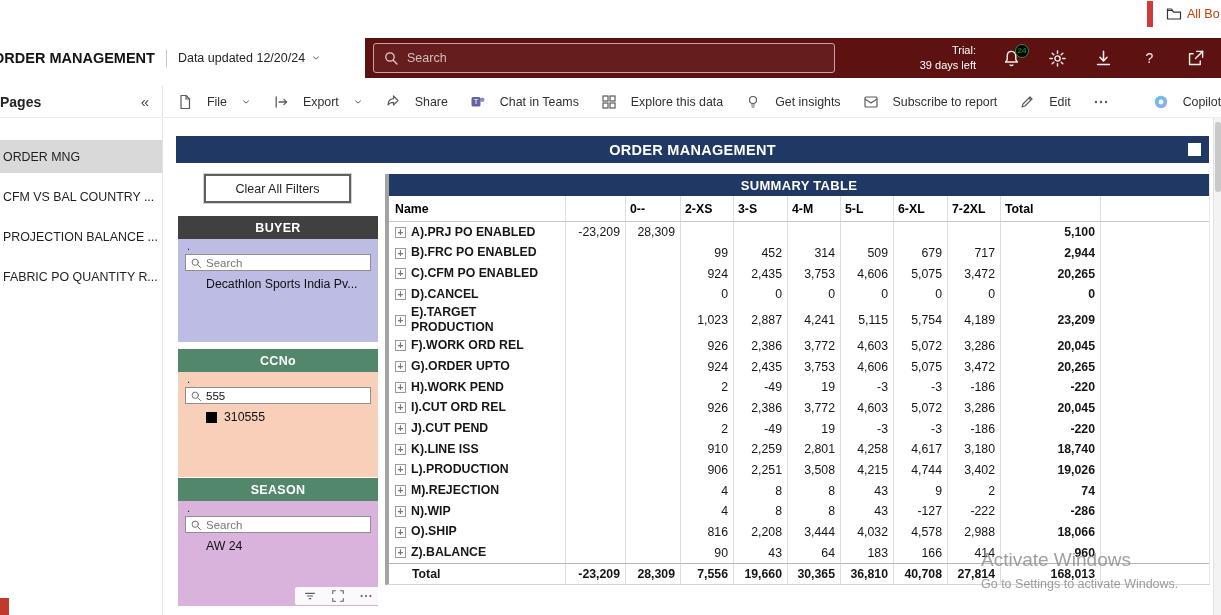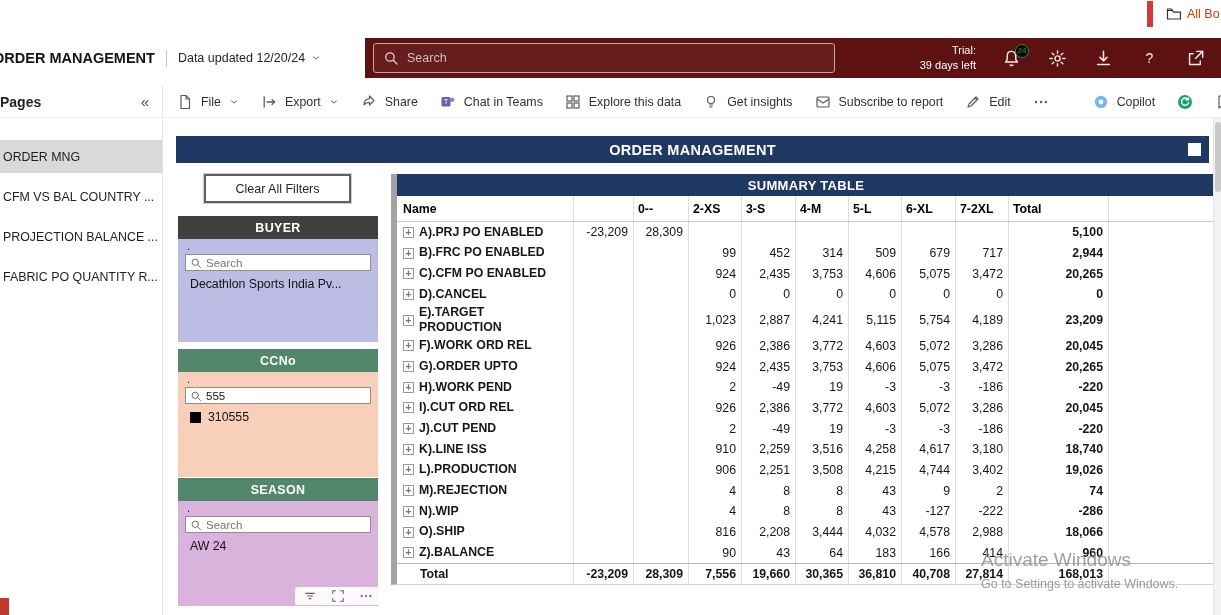--- a/index.html
+++ b/index.html
@@ -33,21 +33,21 @@
          border:1.5px solid #27963c;color:#1c7a30;font-size:8px;font-weight:700;
          display:flex;align-items:center;justify-content:center;line-height:1}
   .qm{font-size:14px;display:flex;align-items:center;justify-content:center;width:100%;height:100%}
 
   
   .menurow{position:absolute;top:86px;left:0;width:1221px;height:32px;display:flex;background:#fff;border-bottom:1px solid #ededed}
   .pages-head{width:163px;flex:none;display:flex;align-items:center;border-right:1px solid #e3e3e3}
   .pages-title{font-size:14px;font-weight:700;color:#252423;}
   .collapse{margin-left:auto;margin-right:13px;font-size:15px;color:#444;cursor:pointer}
   .toolbar{flex:1;display:flex;align-items:center;gap:22px;padding-left:14px}
-  .tb-item{display:flex;align-items:center;gap:8px;font-size:12.4px;color:#323130;cursor:pointer;white-space:nowrap}
+  .tb-item{display:flex;align-items:center;gap:14px;font-size:12.4px;color:#323130;cursor:pointer;white-space:nowrap}
   .tb-spacer{flex:1}
   .ic{display:inline-block;width:16px;height:16px;color:#5c5b5a}
   .ic svg{width:100%;height:100%;display:block}
   .ic.chev{width:10px;height:10px;color:#555}
   .ic.s12{width:12px;height:12px}
   .ic.s14{width:14px;height:14px}
   .toolbar .rgt{margin-right:12px}
 
   
   .body{position:absolute;top:119px;left:0;width:1213px;height:496px;display:flex}
@@ -68,30 +68,30 @@
 
   
   .slicer{position:absolute;left:15px;width:200px}
   .slicer-h{height:23px;color:#fff;font-size:12.5px;font-weight:700;display:flex;align-items:center;justify-content:center;letter-spacing:.3px}
   .slicer-b{padding-top:1px;overflow:hidden}
   .sdot{font-size:11px;color:#222;padding-left:9px;line-height:13px}
   .sfind{margin:1px 7px 3px 7px;background:#fff;border:1px solid #8f8f8f;height:17px;display:flex;align-items:center;padding:0 4px;gap:4px}
   .sfind .ic{color:#6a6a6a}
   .sfind input{flex:1;border:0;outline:0;background:transparent;font-size:11.5px;color:#111;font-family:inherit;min-width:0}
   .sfind input::placeholder{color:#767676}
-  .slicer-item{display:flex;align-items:center;gap:7px;padding:3px 0 0 12px;font-size:12.3px;color:#111;cursor:pointer}
+  .slicer-item{display:flex;align-items:center;gap:7px;padding:3px 0 0 28px;font-size:12.3px;color:#111;cursor:pointer}
   .cbx{width:11px;height:11px;background:#000;flex:none}
 
   
   .slicer-tools{position:absolute;left:132px;top:468px;display:flex;align-items:center;gap:14px;
                 background:rgba(255,255,255,.92);padding:2px 8px;border-radius:2px;color:#555}
 
   
-  .table-wrap{position:absolute;left:228px;top:55px;width:825px;background:#fde047;
-              border-left:6px solid #a3a3a3;border-right:1px solid #e8e8e8;border-bottom:1px solid #d6d6d6}
+  .table-wrap{position:absolute;left:222px;top:55px;width:825px;background:#fde047;
+              border-left:4px solid #a3a3a3;border-right:1px solid #e8e8e8;border-bottom:1px solid #d6d6d6}
   .tbl-title{height:22px;background:#1f3864;color:#fff;font-size:13px;font-weight:700;
              display:flex;align-items:center;justify-content:center;letter-spacing:.3px}
   .trow{display:grid;grid-template-columns:177px 60px 55px 53px 54px 53px 53px 54px 53px 100px 1fr;
         min-height:20.7px;align-items:stretch;background:#fff}
   .trow.hdr{min-height:26px;border-bottom:1px solid #c9c9c9}
   .trow.hdr .c{font-weight:700;color:#000}
   .c{border-right:1px solid #dedede;display:flex;align-items:center;font-size:12.3px;color:#161616;padding:0 5px 0 4px}
   .c.fill{border-right:none}
   .c.num{justify-content:flex-end;font-variant-numeric:tabular-nums}
   .c.totcol{font-weight:700}
@@ -584,21 +584,21 @@
             </div>
             <div class="trow">
               <div class="c name">
                 <span class="exp">+</span>
                 <span class="lbl">K).LINE ISS</span>
               </div>
               <div class="c num"></div>
               <div class="c num"></div>
               <div class="c num">910</div>
               <div class="c num">2,259</div>
-              <div class="c num">3,516</div>
+              <div class="c num">2,801</div>
               <div class="c num">4,258</div>
               <div class="c num">4,617</div>
               <div class="c num">3,180</div>
               <div class="c num totcol">18,740</div>
               <div class="c fill"></div>
             </div>
             <div class="trow">
               <div class="c name">
                 <span class="exp">+</span>
                 <span class="lbl">L).PRODUCTION</span>

